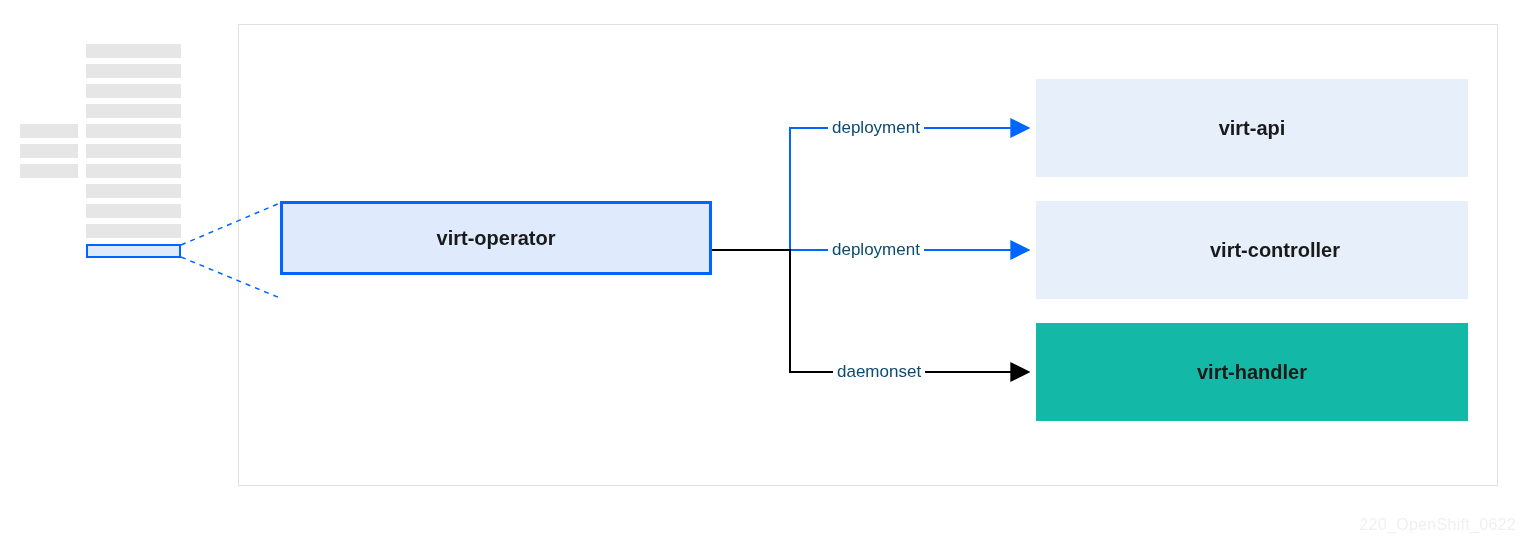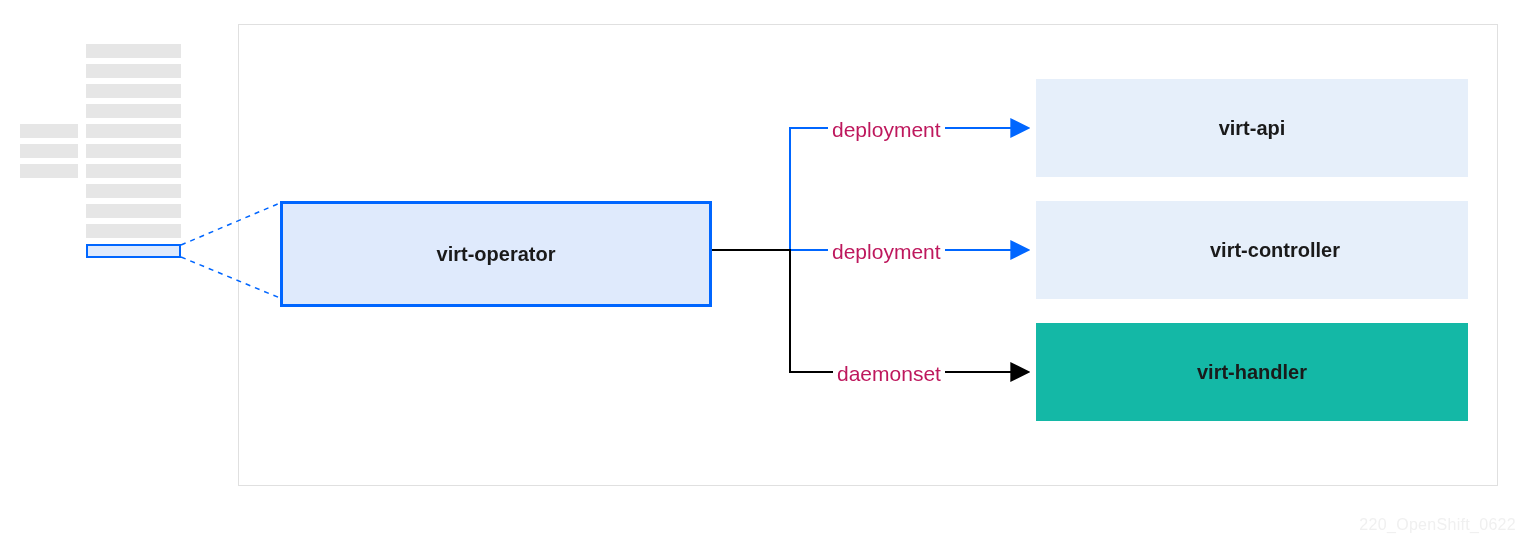--- a/index.html
+++ b/index.html
@@ -43,21 +43,21 @@
       top: 24px;
       width: 1260px;
       height: 462px;
       border: 1px solid #e0e0e0;
     }
     .operator-box {
       position: absolute;
       left: 280px;
       top: 201px;
       width: 432px;
-      height: 106px;
+      height: 74px;
       background: #dfeafc;
       border: 3px solid #0066ff;
       display: flex;
       align-items: center;
       justify-content: center;
       font-weight: 700;
       font-size: 20px;
       color: #1a1a1a;
     }
     .target-box {
@@ -75,22 +75,22 @@
       background: #e6effa;
     }
     .target-grey {
       background: #14b8a6;
     }
     .box-api { left: 1036px; top: 79px; }
     .box-controller { left: 1036px; top: 201px; padding-left: 46px; }
     .box-handler { left: 1036px; top: 323px; }
     .edge-label {
       position: absolute;
-      font-size: 21px;
-      color: #be185d;
+      font-size: 17px;
+      color: #0c4a6e;
       background: #ffffff;
       padding: 0 4px;
     }
     .label-top { left: 828px; top: 118px; }
     .label-mid { left: 828px; top: 240px; }
     .label-bot { left: 833px; top: 362px; text-align: center; }
     .footer-text {
       position: absolute;
       right: 4px;
       bottom: 6px;

